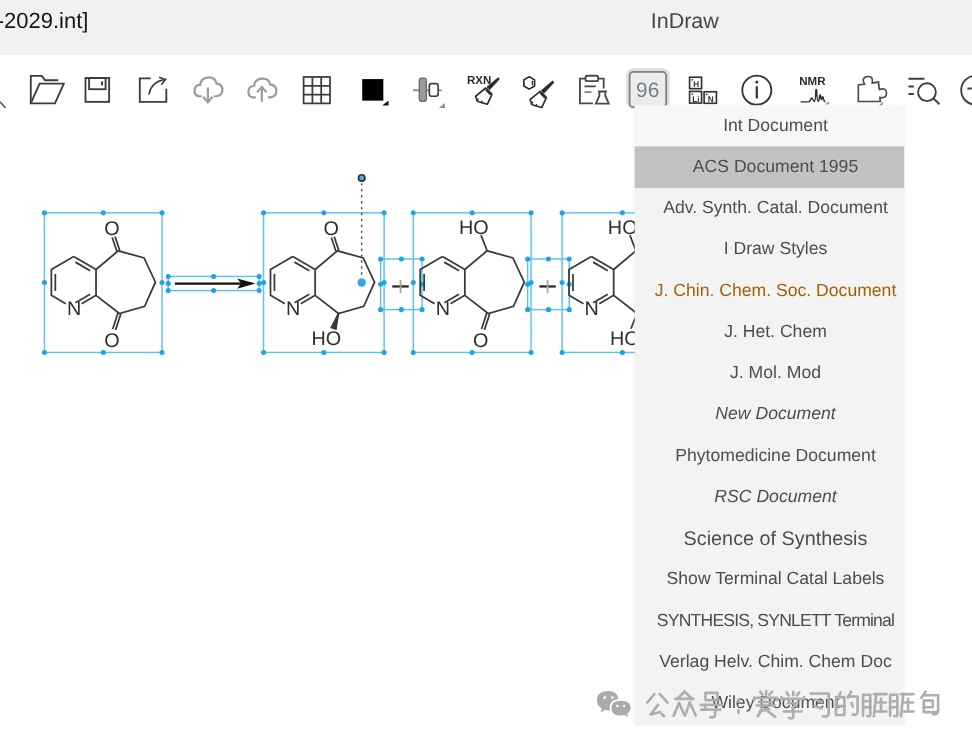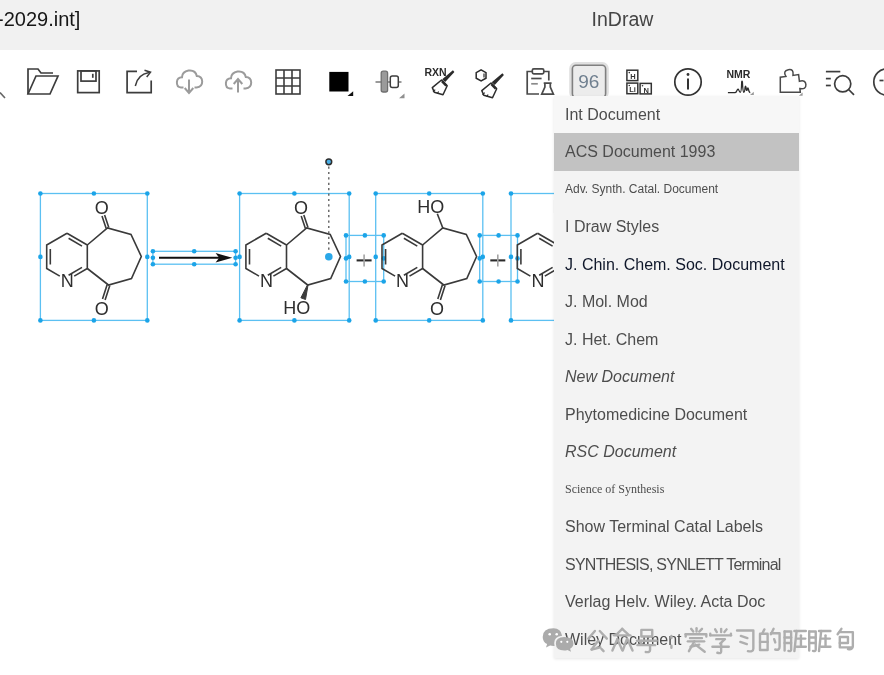--- a/index.html
+++ b/index.html
@@ -306,49 +306,49 @@
       <path d="M497.8,254.4 L497.8,266.4" stroke="#a3a3a3" stroke-width="1.6"></path>
     </g>
 
 <g>
       <path d="M328.8,166.5 L328.8,251" stroke="#555" stroke-width="1.3" stroke-dasharray="2.2,3.2"></path>
       <circle cx="328.8" cy="161.8" r="2.9" fill="#4ab0e8" stroke="#2e2e2e" stroke-width="1.5"></circle>
       <circle cx="328.8" cy="256.8" r="3.8" fill="#2aa7e8"></circle>
     </g>
 </svg>
 
-<div class="abs" style="left:554px;top:95.5px;width:245px;height:562.5px;background:#f3f3f3;box-shadow:0 1px 3px rgba(0,0,0,0.10);z-index:5;">
+<div class="abs" style="left:577px;top:95.5px;width:245px;height:562.5px;background:#f3f3f3;box-shadow:0 1px 3px rgba(0,0,0,0.10);z-index:5;text-align:center;">
 
   <div style="height:37.5px;line-height:37.5px;padding-left:11px;font-size:16px;color:#4d4d4d;background:#f7f7f7;white-space:nowrap;">Int Document</div>
 
-  <div style="height:37.5px;line-height:37.5px;padding-left:11px;font-size:16px;color:#4d4d4d;background:#c2c2c2;white-space:nowrap;">ACS Document 1993</div>
-
-  <div style="height:37.5px;line-height:37.5px;padding-left:11px;font-size:12px;color:#4d4d4d;white-space:nowrap;">Adv. Synth. Catal. Document</div>
+  <div style="height:37.5px;line-height:37.5px;padding-left:11px;font-size:16px;color:#4d4d4d;background:#c2c2c2;white-space:nowrap;">ACS Document 1995</div>
+
+  <div style="height:37.5px;line-height:37.5px;padding-left:11px;font-size:16px;color:#4d4d4d;white-space:nowrap;">Adv. Synth. Catal. Document</div>
 
   <div style="height:37.5px;line-height:37.5px;padding-left:11px;font-size:16px;color:#4d4d4d;white-space:nowrap;">I Draw Styles</div>
 
-  <div style="height:37.5px;line-height:37.5px;padding-left:11px;font-size:16px;color:#0f172a;white-space:nowrap;">J. Chin. Chem. Soc. Document</div>
+  <div style="height:37.5px;line-height:37.5px;padding-left:11px;font-size:16px;color:#a16207;white-space:nowrap;">J. Chin. Chem. Soc. Document</div>
+
+  <div style="height:37.5px;line-height:37.5px;padding-left:11px;font-size:16px;color:#4d4d4d;white-space:nowrap;">J. Het. Chem</div>
 
   <div style="height:37.5px;line-height:37.5px;padding-left:11px;font-size:16px;color:#4d4d4d;white-space:nowrap;">J. Mol. Mod</div>
 
-  <div style="height:37.5px;line-height:37.5px;padding-left:11px;font-size:16px;color:#4d4d4d;white-space:nowrap;">J. Het. Chem</div>
-
   <div style="height:37.5px;line-height:37.5px;padding-left:11px;font-size:16px;color:#4d4d4d;white-space:nowrap;font-style:italic;">New Document</div>
 
   <div style="height:37.5px;line-height:37.5px;padding-left:11px;font-size:16px;color:#4d4d4d;white-space:nowrap;">Phytomedicine Document</div>
 
   <div style="height:37.5px;line-height:37.5px;padding-left:11px;font-size:16px;color:#4d4d4d;white-space:nowrap;font-style:italic;">RSC Document</div>
 
-  <div style="height:37.5px;line-height:37.5px;padding-left:11px;font-size:12px;color:#4d4d4d;white-space:nowrap;font-family:Liberation Serif, serif;">Science of Synthesis</div>
+  <div style="height:37.5px;line-height:37.5px;padding-left:11px;font-size:18px;color:#4d4d4d;white-space:nowrap;">Science of Synthesis</div>
 
   <div style="height:37.5px;line-height:37.5px;padding-left:11px;font-size:16px;color:#4d4d4d;white-space:nowrap;">Show Terminal Catal Labels</div>
 
   <div style="height:37.5px;line-height:37.5px;padding-left:11px;font-size:16px;color:#4d4d4d;white-space:nowrap;letter-spacing:-0.75px;">SYNTHESIS, SYNLETT Terminal</div>
 
-  <div style="height:37.5px;line-height:37.5px;padding-left:11px;font-size:16px;color:#4d4d4d;white-space:nowrap;">Verlag Helv. Wiley. Acta Doc</div>
+  <div style="height:37.5px;line-height:37.5px;padding-left:11px;font-size:16px;color:#4d4d4d;white-space:nowrap;">Verlag Helv. Chim. Chem Doc</div>
 
   <div style="height:37.5px;line-height:37.5px;padding-left:11px;font-size:16px;color:#4d4d4d;white-space:nowrap;">Wiley Document</div>
 </div>
 
 <svg class="abs" style="left:535px;top:620px;z-index:9;" width="349" height="45" viewBox="535 620 349 45">
 
   <g fill="#ababab">
     <path d="M553.5,628.2 q-10.8,0 -10.8,8.7 q0,4.9 4.4,7.2 l-1.1,3.5 l4.1,-2.1 q1.7,0.4 3.4,0.4 q0.6,0 1.2,-0.05 q-0.5,-1.3 -0.5,-2.8 q0,-6.6 7.9,-7.3 q-1.1,-7.5 -8.6,-7.5 Z"></path>
     <path d="M564.2,637.1 q-8.3,0 -8.3,6.7 q0,6.7 8.3,6.7 q1.8,0 3.3,-0.5 l3.5,1.8 l-0.9,-3 q3.3,-1.9 3.3,-5 q0,-6.7 -9.2,-6.7 Z"></path>
   </g>

